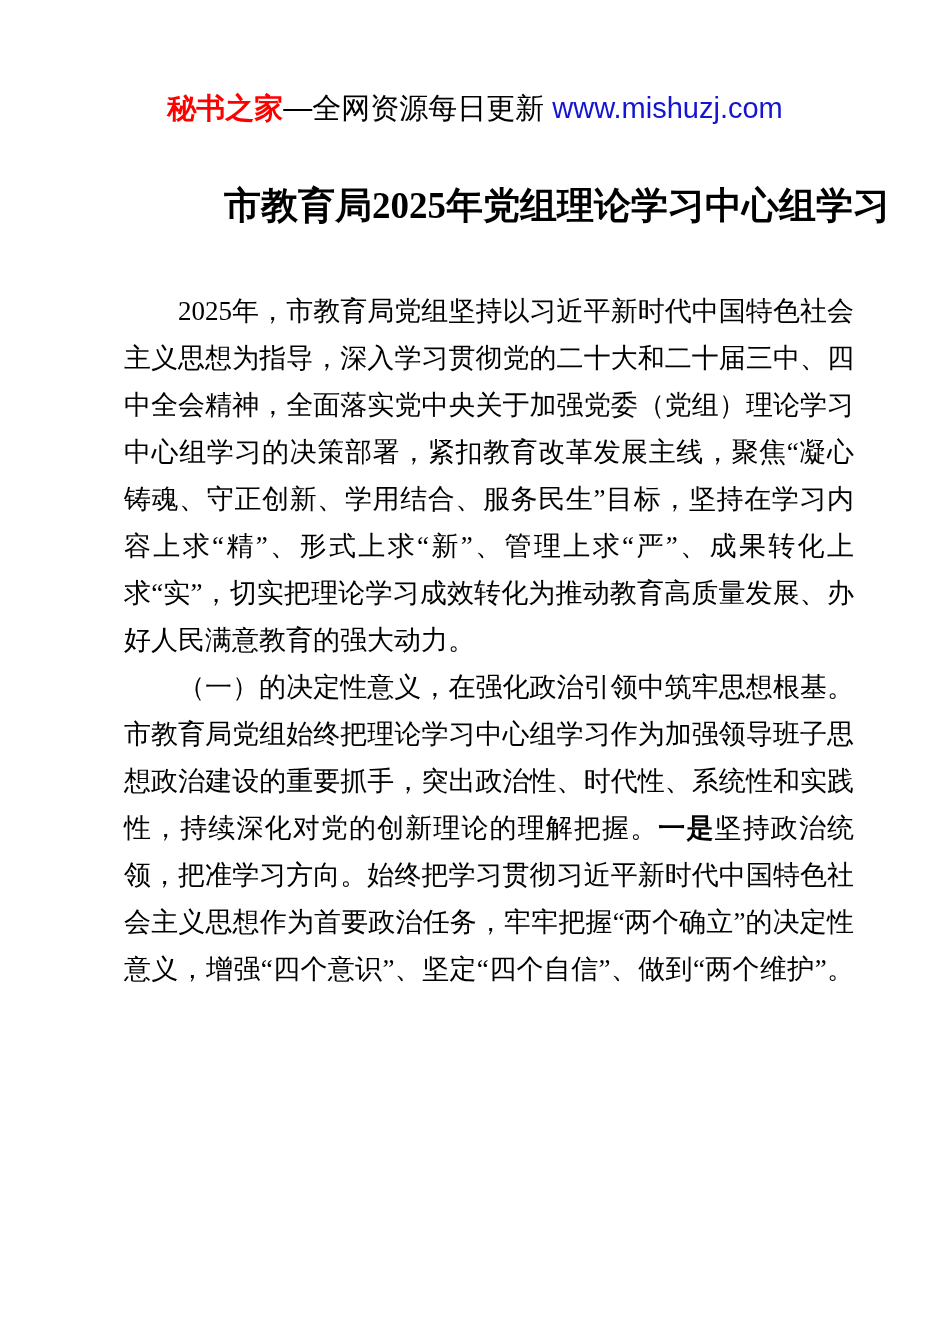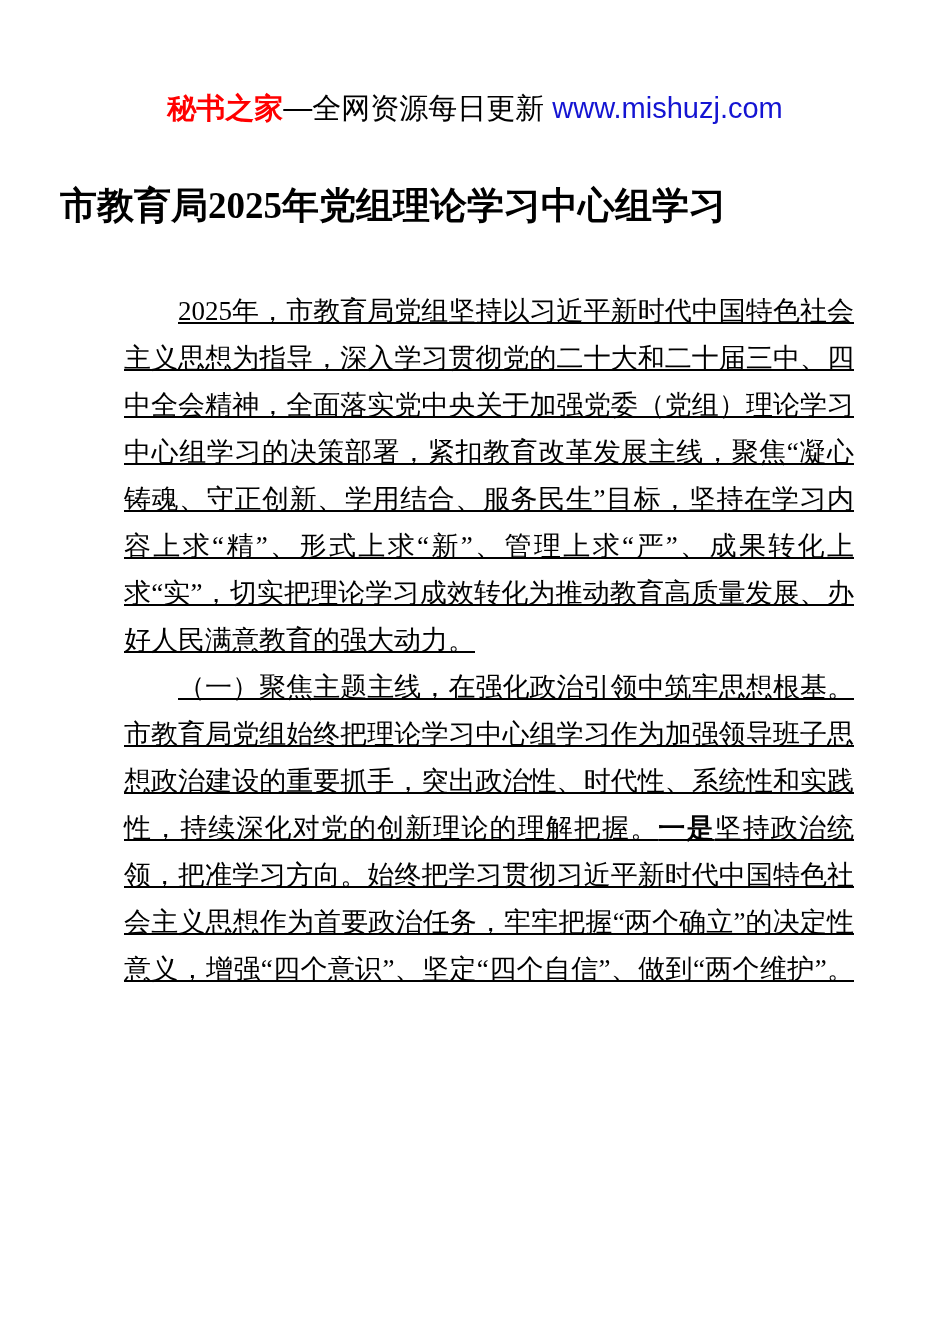--- a/index.html
+++ b/index.html
@@ -30,35 +30,34 @@
   }
   .tagline {
     color: #000000;
   }
   .site-url {
     color: #1414d2;
     cursor: pointer;
   }
   .doc-title {
     margin: 50px 60px 0 60px;
-    text-align: left;
+    text-align: right;
     font-weight: bold;
     font-size: 37px;
     line-height: 55px;
     font-family: "Liberation Serif", serif;
   }
   .title-line {
     display: block;
   }
   .doc-body {
     margin: 55px 96px 0 124px;
     font-size: 27px;
     line-height: 47px;
     text-align: justify;
-    text-decoration: underline;
   }
   .doc-body p {
     margin: 0;
     text-indent: 2em;
   }
   .section-heading {
     margin-top: 22px !important;
     font-weight: bold;
     font-family: "Liberation Sans", sans-serif;
   }
@@ -72,16 +71,16 @@
 <div class="page">
 
   <div class="site-header"><span class="site-name">秘书之家</span><span class="tagline">—全网资源每日更新 </span><span class="site-url">www.mishuzj.com</span></div>
 
   <h1 class="doc-title">
     <span class="title-line">市教育局2025年党组理论学习中心组学习</span>
   </h1>
 
   <div class="doc-body">
     <p>2025年，市教育局党组坚持以习近平新时代中国特色社会主义思想为指导，深入学习贯彻党的二十大和二十届三中、四中全会精神，全面落实党中央关于加强党委（党组）理论学习中心组学习的决策部署，紧扣教育改革发展主线，聚焦“凝心铸魂、守正创新、学用结合、服务民生”目标，坚持在学习内容上求“精”、形式上求“新”、管理上求“严”、成果转化上求“实”，切实把理论学习成效转化为推动教育高质量发展、办好人民满意教育的强大动力。</p>
-    <p><span>（一）聚焦主题主线，在强化政治引领中筑牢思想根基。</span><span>市教育局党组始终把理论学习中心组学习作为加强领导班子思想政治建设的重要抓手，突出政治性、时代性、系统性和实践性，持续深化对党的创新理论的理解把握。</span><b class="em">一是</b><span>坚持政治统领，把准学习方向。始终把学习贯彻习近平新时代中国特色社会主义思想作为首要政治任务，牢牢把握“两个确立”的决定性意义，增强“四个意识”、坚定“四个自信”、做到“两个维护”。年初制定《市教育局党组理论学习中心组2025年度学习</span></p>
+    <p><span>（一）的决定性意义，在强化政治引领中筑牢思想根基。</span><span>市教育局党组始终把理论学习中心组学习作为加强领导班子思想政治建设的重要抓手，突出政治性、时代性、系统性和实践性，持续深化对党的创新理论的理解把握。</span><b class="em">一是</b><span>坚持政治统领，把准学习方向。始终把学习贯彻习近平新时代中国特色社会主义思想作为首要政治任务，牢牢把握“两个确立”的决定性意义，增强“四个意识”、坚定“四个自信”、做到“两个维护”。年初制定《市教育局党组理论学习中心组2025年度学习</span></p>
   </div>
 
 </div>
 
 </body></html>

